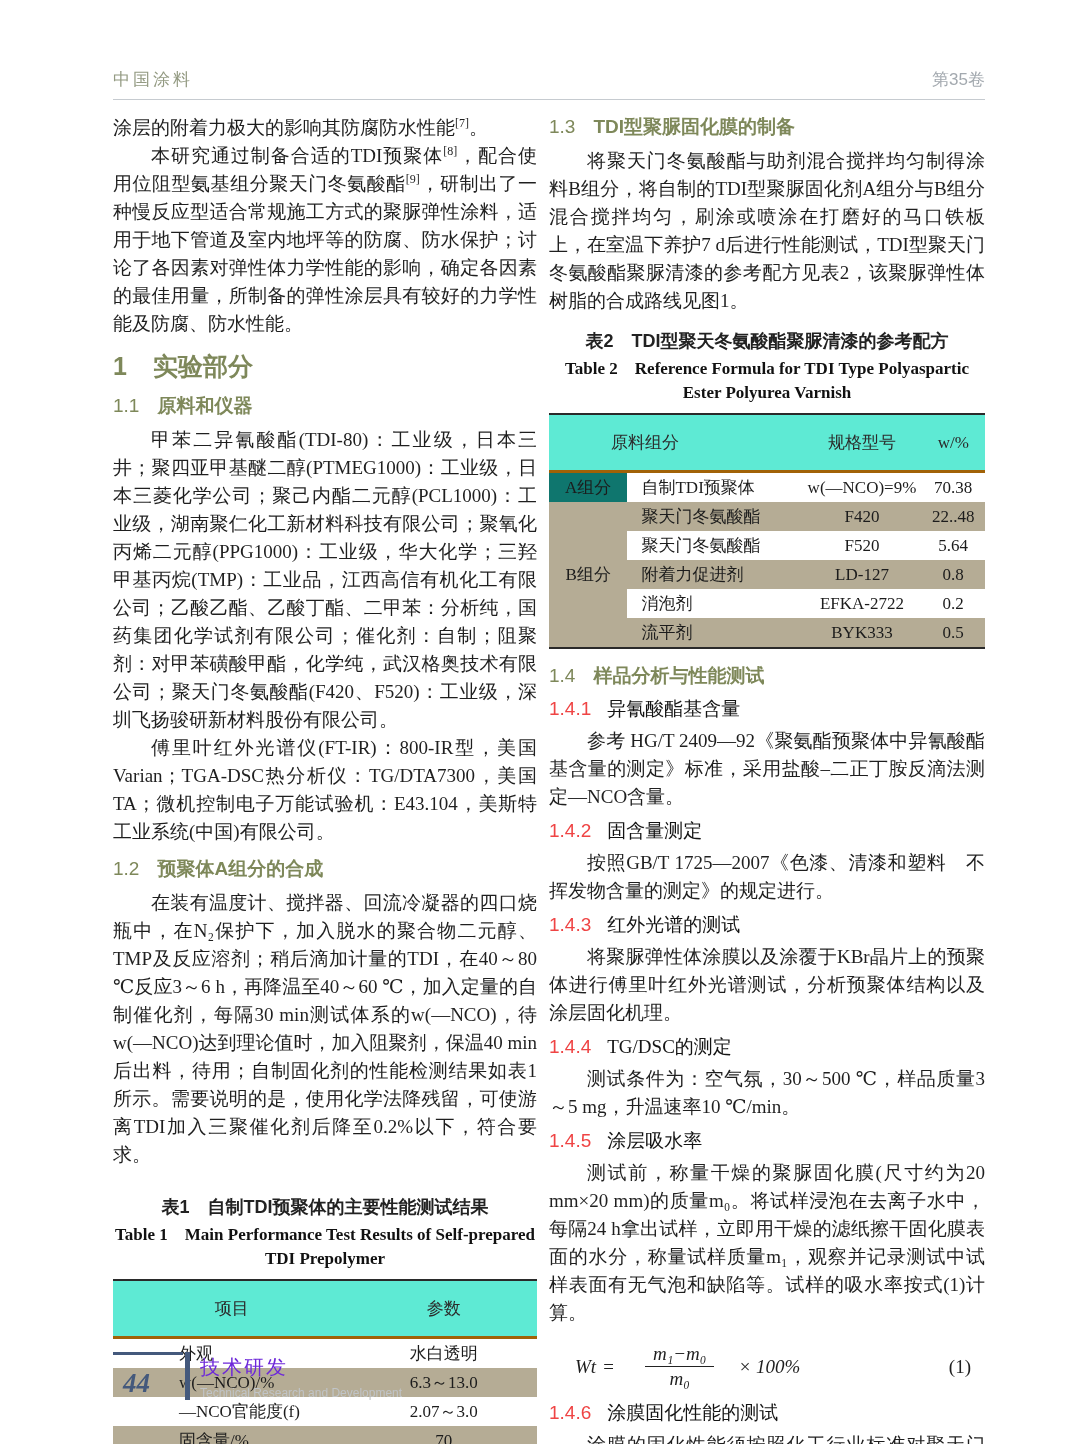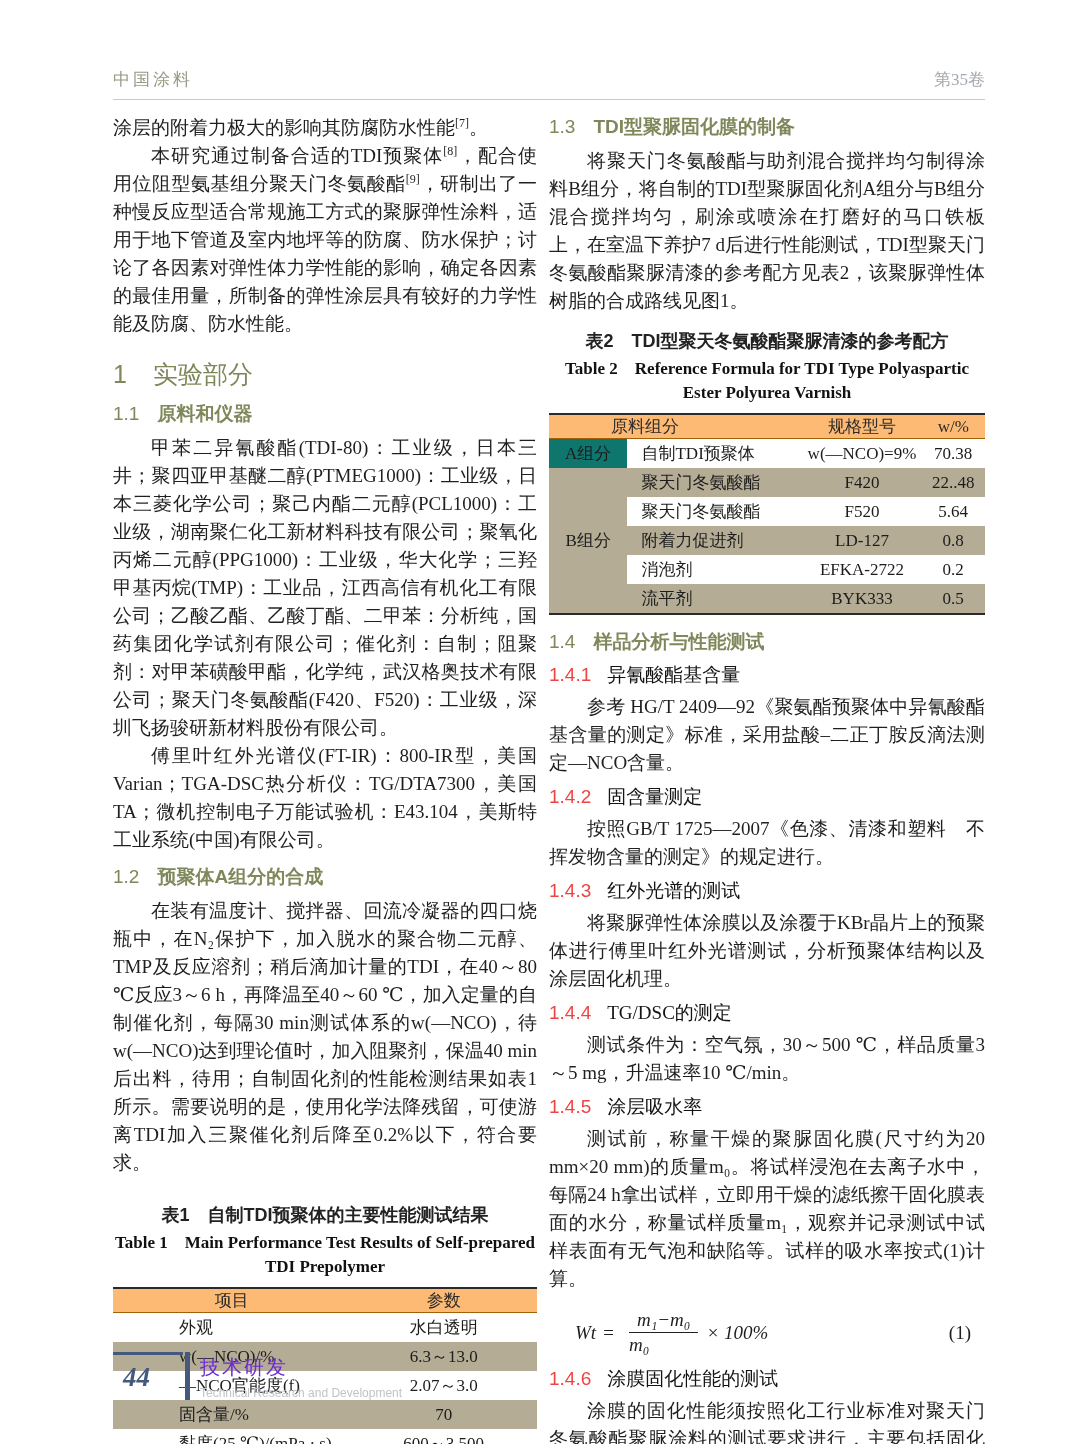--- a/index.html
+++ b/index.html
@@ -3,74 +3,74 @@
 <meta charset="utf-8">
 <style>
   html,body{margin:0;padding:0;background:#f2f2f2;}
   .page{
     position:relative;width:1072px;height:1444px;margin:0 auto;background:#ffffff;
     font-family:"Liberation Serif","DejaVu Serif",serif;color:#1f1f1f;
     outline:1px solid #e2e2e2;overflow:hidden;
   }
   
   .runhead{position:absolute;top:68px;left:113px;right:87px;display:flex;justify-content:space-between;
-    font-family:Liberation Serif, serif;font-size:17px;gap:28px;}
+    font-family:Liberation Sans, sans-serif;font-size:17px;gap:28px;}
   .runhead .journal{color:#939a82;letter-spacing:3px;}
   .runhead .volume{color:#a3a9af;}
   .headrule{position:absolute;top:99px;left:113px;right:87px;border-top:1px solid #c6cbd0;}
   
   .col{position:absolute;top:114px;}
   .col-left{left:113px;width:424px;}
   .col-right{left:549px;width:436px;}
   .para{font-size:19px;line-height:28px;text-align:justify;margin:0;}
   .indent{text-indent:2em;}
   sup{font-size:12px;line-height:0;}
   
-  .h1{font-family:"Liberation Sans","DejaVu Sans",sans-serif;font-weight:normal;color:#7e885a;
-      font-size:25px;margin:20px 0 10px 0;}
+  .h1{font-family:"Liberation Sans","DejaVu Sans",sans-serif;font-weight:bold;color:#7e885a;
+      font-size:25px;margin:12px 0 10px 0;}
   .h1 .num{margin-right:26px;}
   .h2{font-family:"Liberation Sans","DejaVu Sans",sans-serif;font-weight:bold;color:#7e885a;
       font-size:19px;margin:10px 0 7px 0;}
   .h2 .num{margin-right:18px;font-weight:normal;}
   .h3{font-size:19px;margin:7px 0 5px 0;}
   .h3 .num{font-family:"Liberation Sans","DejaVu Sans",sans-serif;color:#ef4444;margin-right:16px;}
   .h3 .ttl{color:#141414;}
   
   .cap{margin-top:26px;text-align:center;}
   .cap-cn{font-family:"Liberation Sans","DejaVu Sans",sans-serif;font-weight:bold;font-size:18px;color:#222;}
   .cap-en{font-weight:bold;font-size:17px;color:#111;line-height:24px;margin-top:4px;}
   
   table.dt{width:100%;border-collapse:collapse;font-size:17px;margin-top:8px;
     border-top:2px solid #2a2a2a;border-bottom:2px solid #2a2a2a;}
-  table.dt th{background:#fdba74;font-weight:normal;color:#2b2b2b;
-    border-bottom:1px solid #a16207;padding:0 4px;}
+  table.dt th{background:#5eead4;font-weight:normal;color:#2b2b2b;
+    border-bottom:3px solid #a16207;padding:16px 4px;}
   table.dt td{padding:3px 4px;color:#1c1c1c;}
   tr.shade td{background:#b5ac95;}
   
   .t1 td.c1{text-align:left;padding-left:66px;width:56%;}
   .t1 td.c2,.t1 th.c2{text-align:center;}
   
   .t2 th.hc1{text-align:left;padding-left:62px;}
   .t2 td.g{width:80px;text-align:center;background:#0f766e;}
   .t2 td.gb{background:#b5ac95;vertical-align:middle;}
   .t2 td.name{width:180px;text-align:left;padding-left:14px;}
   .t2 td.spec{width:118px;text-align:center;}
   .t2 td.w{width:58px;text-align:center;}
   
   .formula{display:flex;align-items:center;font-size:19px;margin:16px 0 10px 26px;
     font-style:italic;font-family:"Liberation Serif","DejaVu Serif",serif;}
-  .frac{display:inline-flex;flex-direction:column;align-items:flex-start;margin:0 8px;line-height:22px;}
+  .frac{display:inline-flex;flex-direction:column;align-items:center;margin:0 24px;line-height:22px;}
   .frac .fn{border-bottom:1px solid #222;padding:0 8px 1px 8px;}
   .frac .fd{padding-top:1px;}
   .eqnum{margin-left:auto;font-style:normal;padding-right:14px;}
   
   .footer{position:absolute;left:113px;top:1352px;display:flex;align-items:flex-start;}
   .pnblock{display:flex;flex-direction:column;}
   .pnrule{width:70px;border-top:3px solid #44597c;}
-  .pn{font-size:27px;font-weight:bold;font-style:italic;color:#44597c;padding:7px 0 0 10px;
+  .pn{font-size:27px;font-weight:bold;font-style:italic;color:#44597c;padding:13px 0 0 10px;
       font-family:"Liberation Serif","DejaVu Serif",serif;}
   .pnbar{width:5px;height:48px;background:#44597c;margin:0 10px 0 2px;}
   .ftext{display:flex;flex-direction:column;font-family:"Liberation Sans","DejaVu Sans",sans-serif;}
   .sec-cn{font-size:20px;color:#6d28d9;letter-spacing:2px;margin-top:2px;}
   .sec-en{font-size:12px;color:#c0c4c7;margin-top:5px;}
 </style>
 </head>
 <body>
 
 <div class="page">

